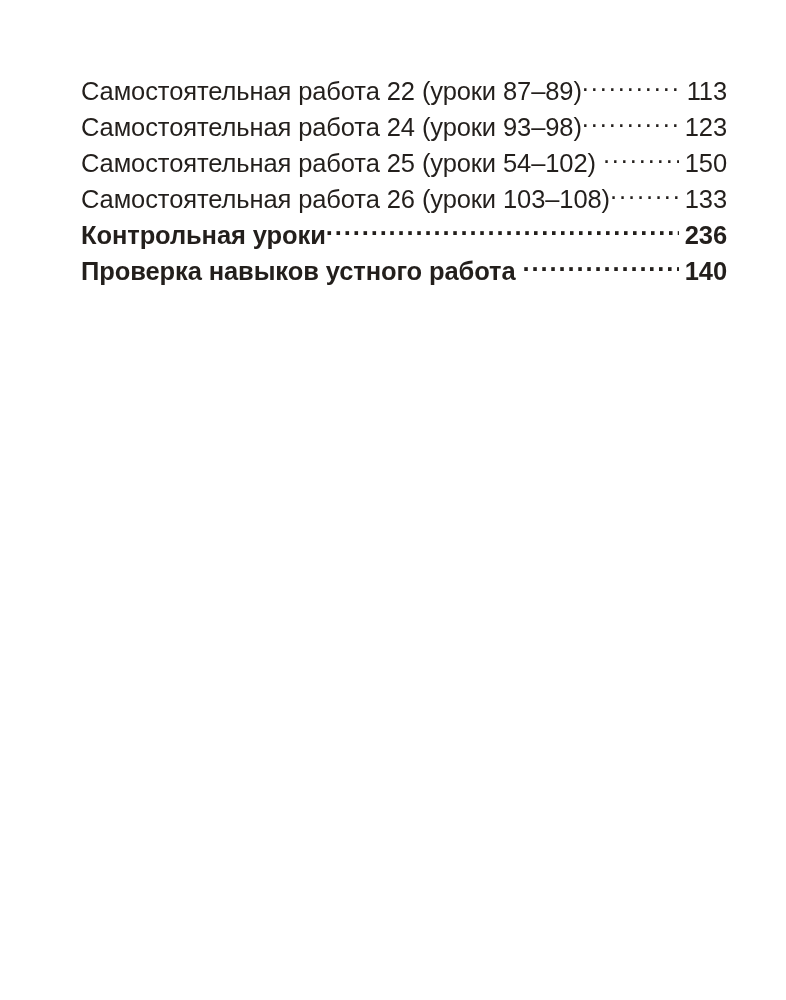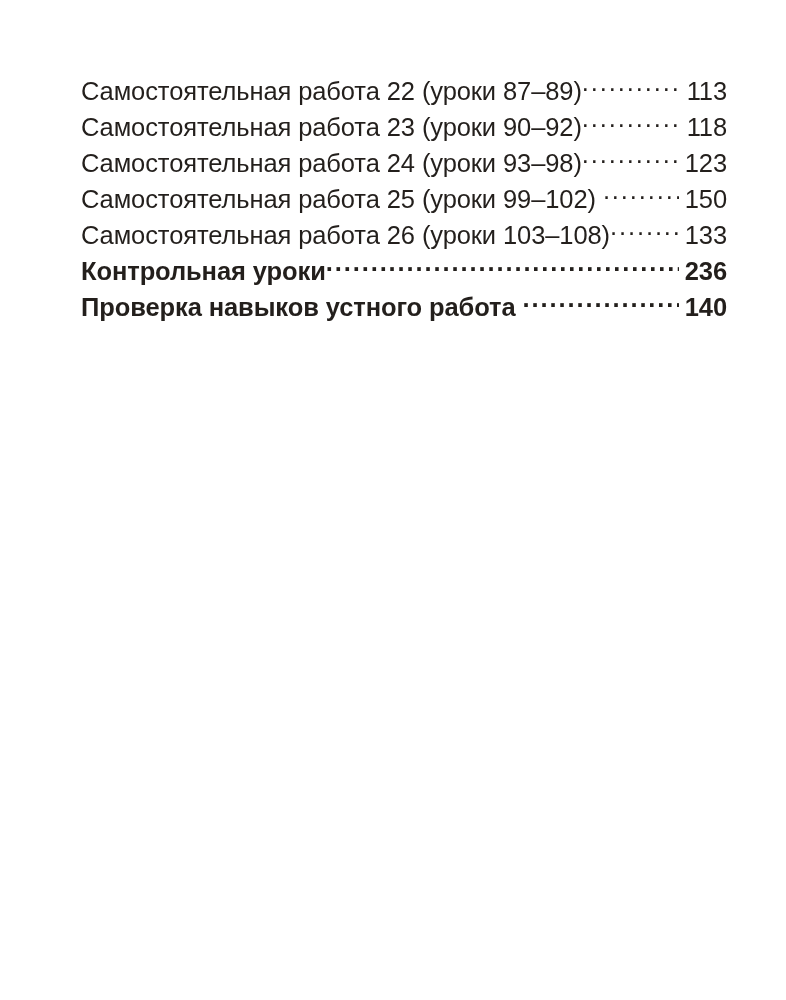--- a/index.html
+++ b/index.html
@@ -97,33 +97,27 @@
 
   <div class="toc">
 
   <div class="toc-entry">
         <span class="toc-title">Самостоятельная работа 22 (уроки 87‒89)</span>
         <span class="toc-gap"></span>
         <span class="toc-leader"></span>
         <span class="toc-page">113</span>
       </div>
       <div class="toc-entry">
-        <span class="toc-title">Самостоятельная работа 23 (уроки 90‒92)</span>
-        <span class="toc-gap"></span>
-        <span class="toc-leader"></span>
-        <span class="toc-page">118</span>
-      </div>
-      <div class="toc-entry">
         <span class="toc-title">Самостоятельная работа 24 (уроки 93‒98)</span>
         <span class="toc-gap"></span>
         <span class="toc-leader"></span>
         <span class="toc-page">123</span>
       </div>
       <div class="toc-entry has-gap">
-        <span class="toc-title">Самостоятельная работа 25 (уроки 99‒102)</span>
+        <span class="toc-title">Самостоятельная работа 25 (уроки 54‒102)</span>
         <span class="toc-gap"></span>
         <span class="toc-leader"></span>
         <span class="toc-page">150</span>
       </div>
       <div class="toc-entry">
         <span class="toc-title">Самостоятельная работа 26 (уроки 103‒108)</span>
         <span class="toc-gap"></span>
         <span class="toc-leader"></span>
         <span class="toc-page">133</span>
       </div>

